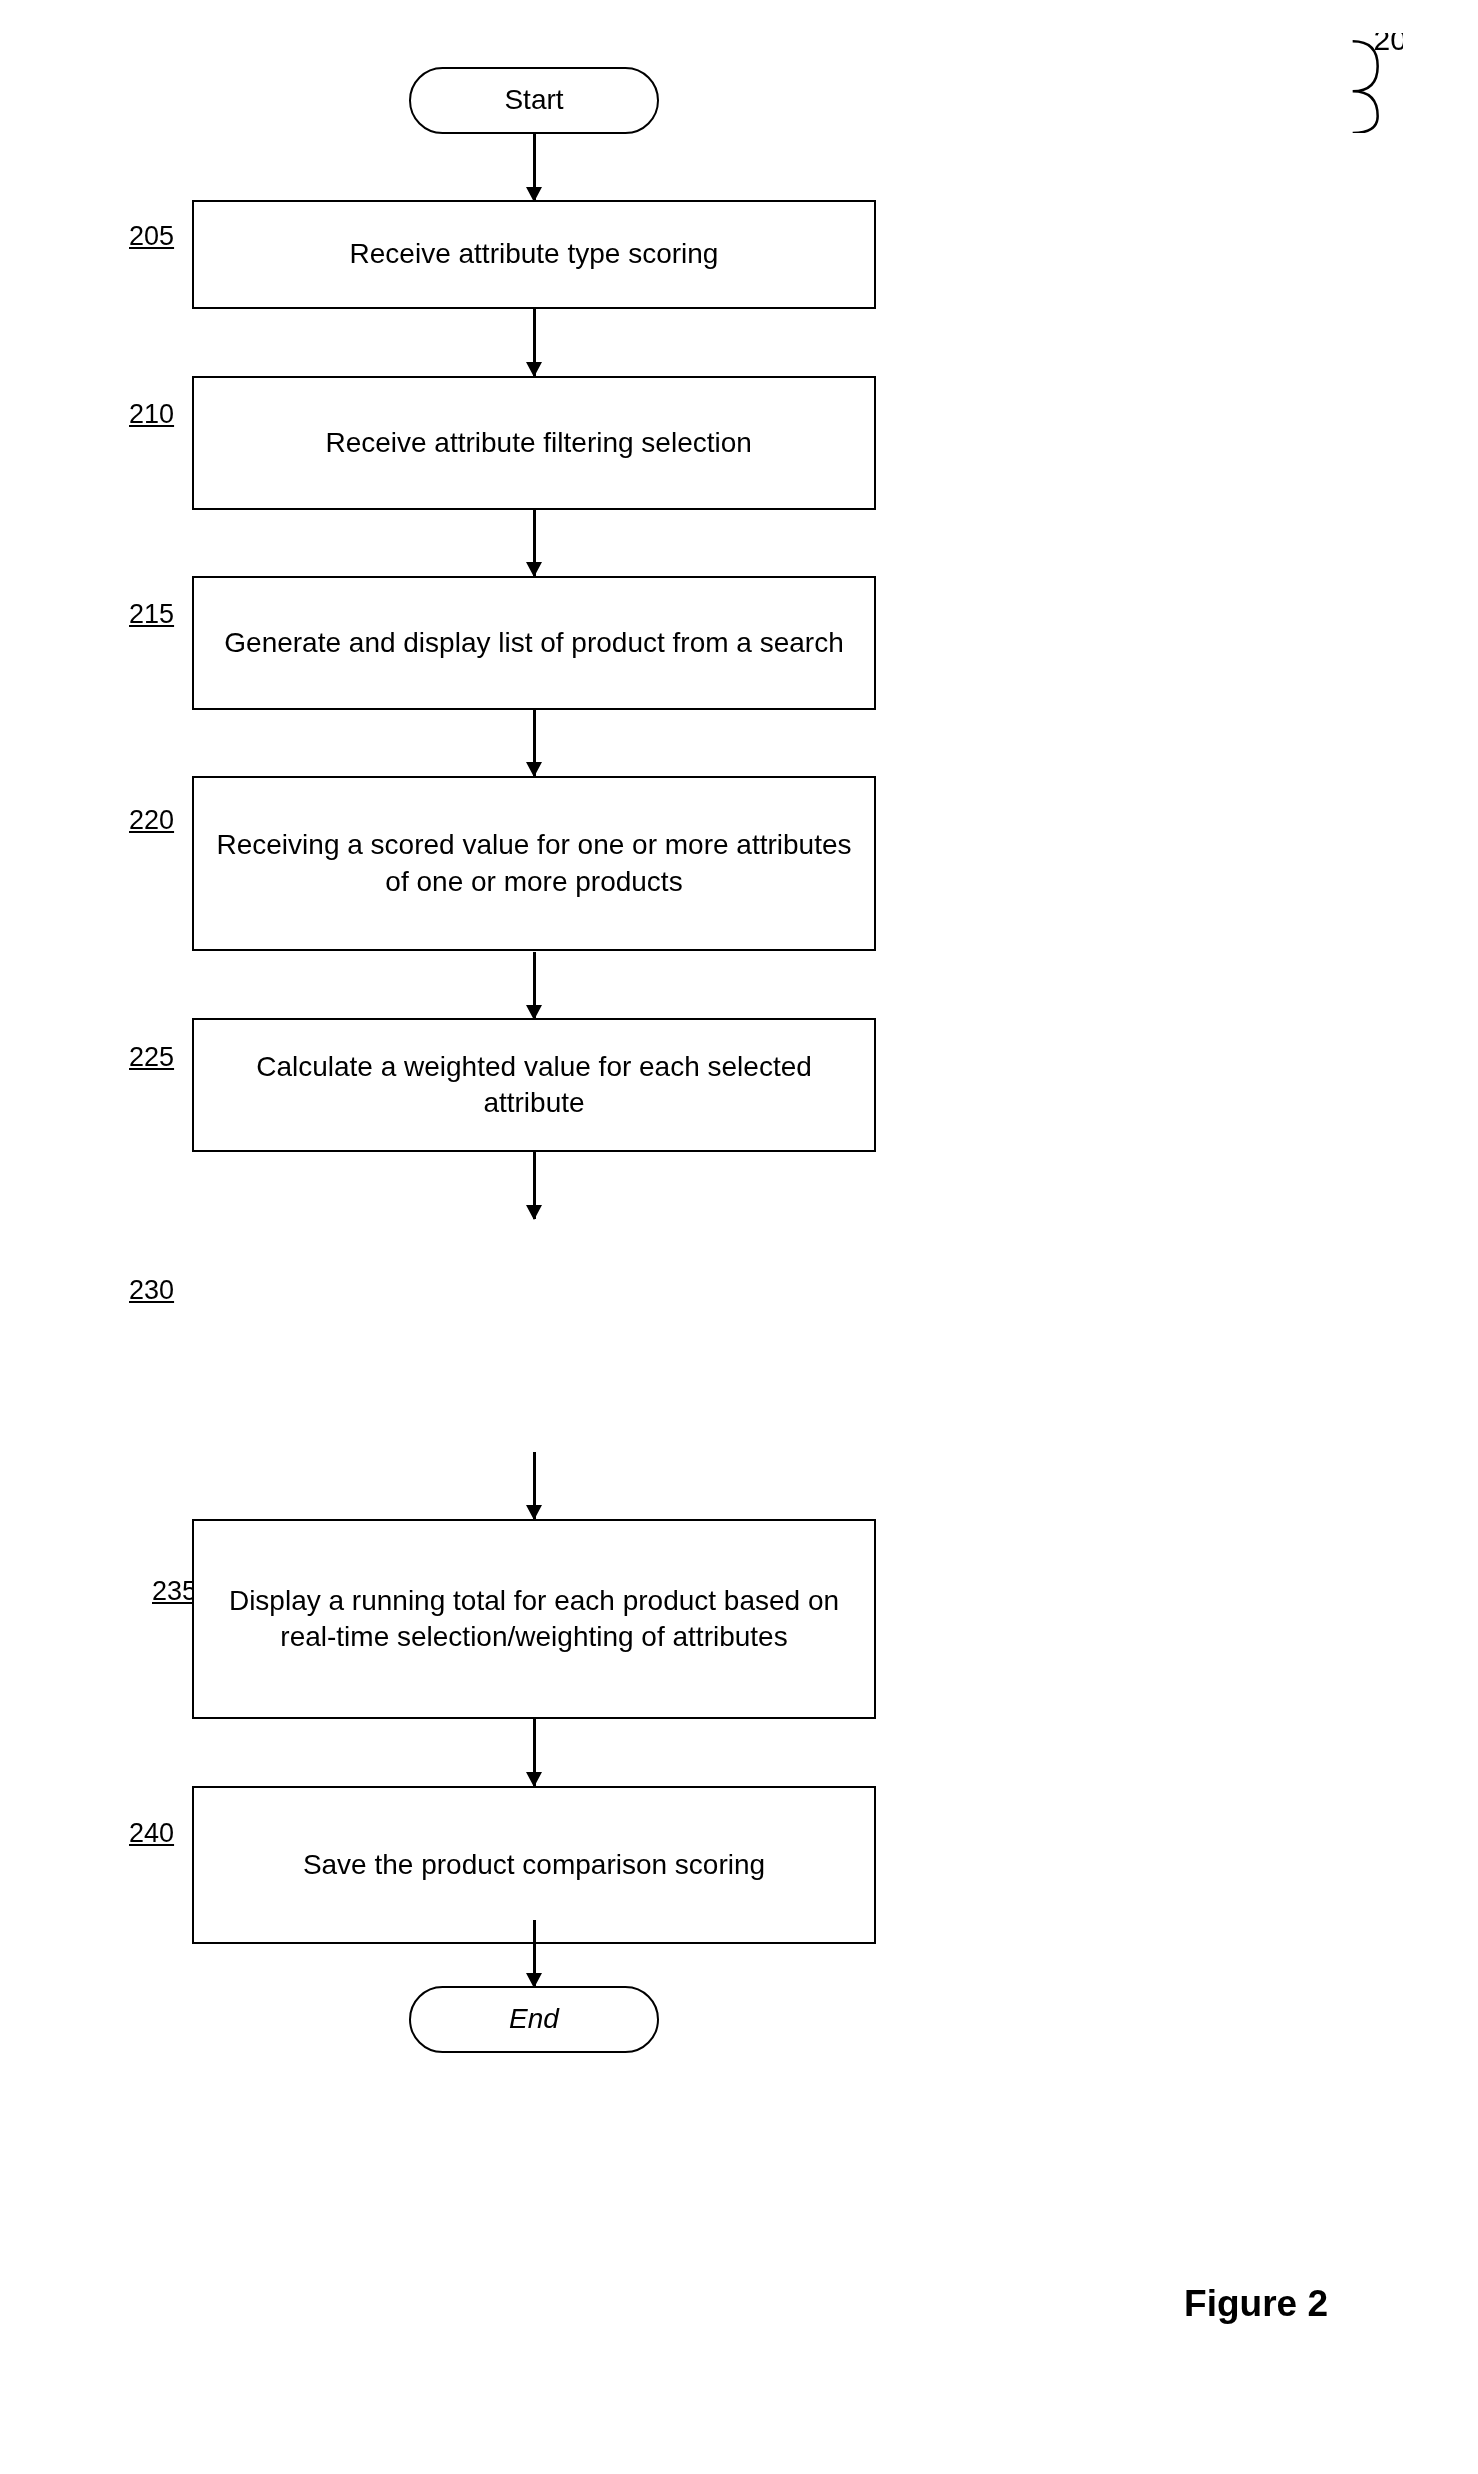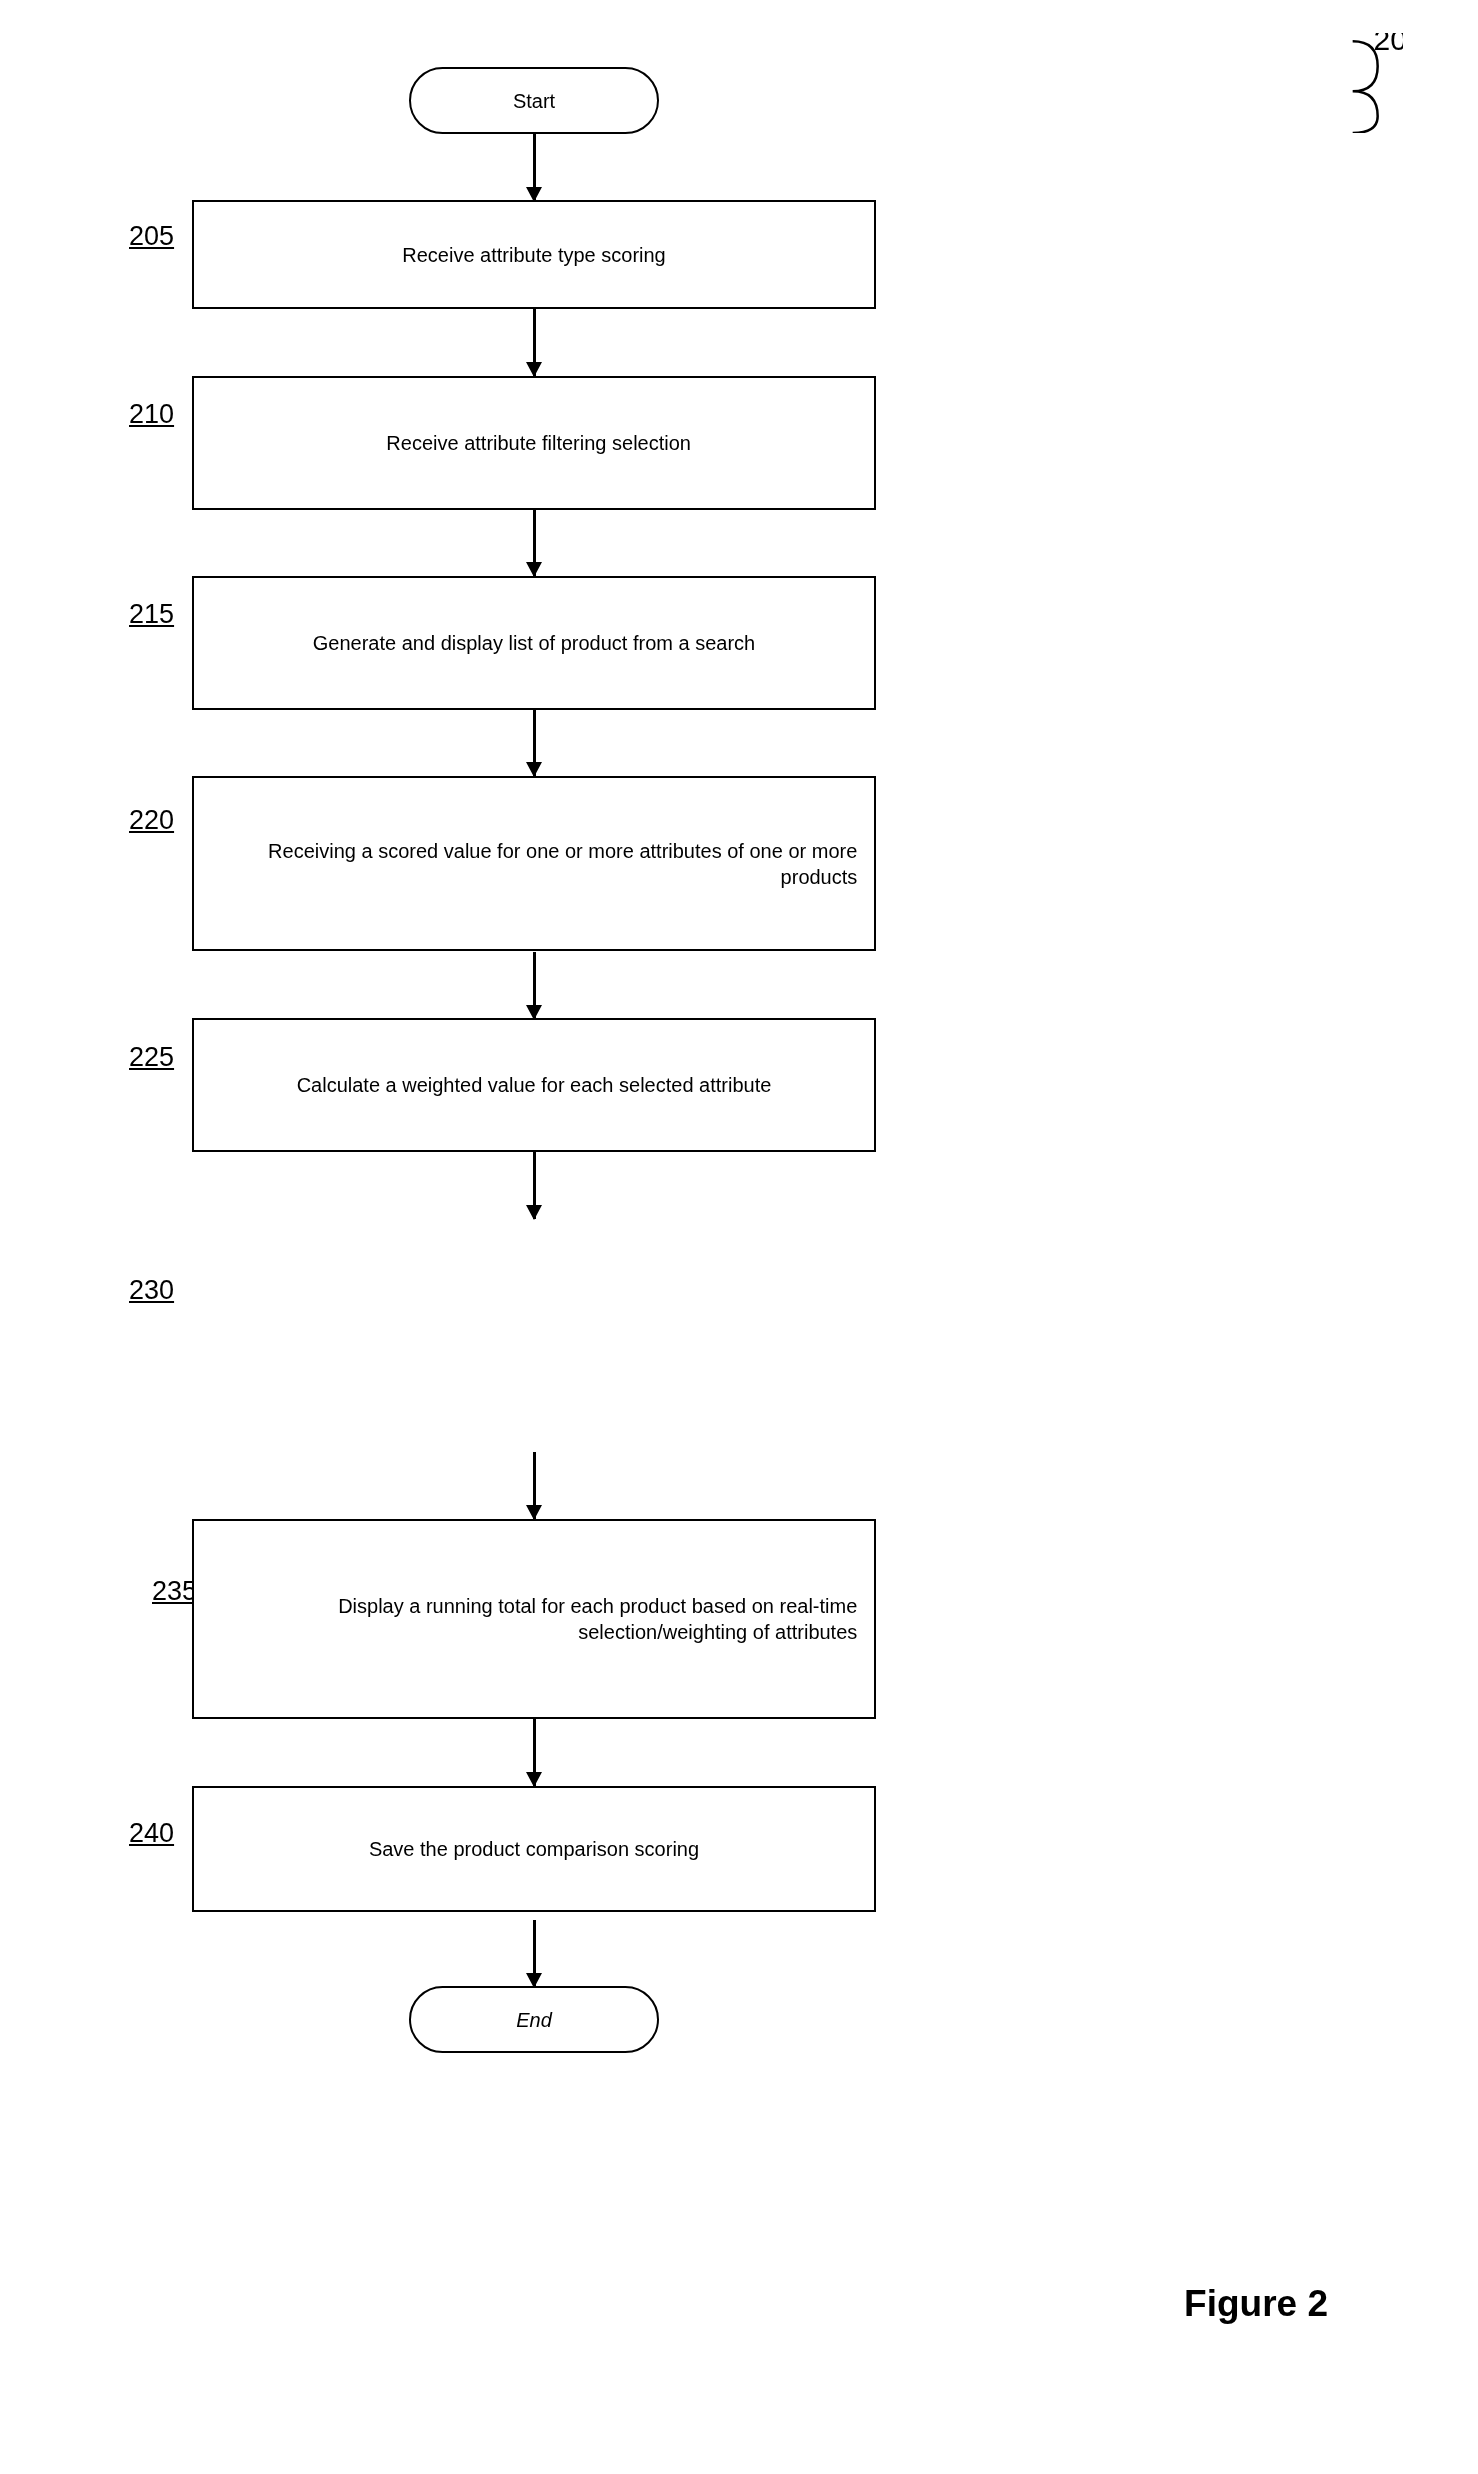--- a/index.html
+++ b/index.html
@@ -31,24 +31,23 @@
       position: absolute;
       border: 2.5px solid #000;
       display: flex;
       align-items: center;
       justify-content: center;
       background: #fff;
       text-align: center;
       padding: 8.3px 16.7px;
     }
     .box-text {
-      font-size: 20px;
+      font-size: 28px;
       line-height: 1.3;
       color: #000;
-      text-align: right;
     }
     
     .step-label {
       position: absolute;
       font-size: 27px;
       color: #000;
       text-decoration: underline;
     }
     
     .arrow-down {
@@ -139,21 +138,21 @@
   <span class="step-label" style="left: 125px; top: 1576px; margin-left: 27px;">235</span>
 
   <div class="process-box" style="left: 192px; top: 1519px; width: 684px; height: 200px;">
     <span class="box-text">Display a running total for each product based on real-time selection/weighting of attributes</span>
   </div>
 
   <div class="arrow-down" style="left: 533px; top: 1719px; height: 67px;"></div>
 
   <span class="step-label" style="left: 129px; top: 1818px;">240</span>
 
-  <div class="process-box" style="left: 192px; top: 1786px; width: 684px; height: 126px;">
+  <div class="process-box" style="left: 192px; top: 1786px; width: 684px; height: 158px;">
     <span class="box-text">Save the product comparison scoring</span>
   </div>
 
   <div class="arrow-down" style="left: 533px; top: 1920px; height: 67px;"></div>
 
   <div class="rounded-box" style="left: 409px; top: 1986px; width: 250px; height: 67px; font-style: italic;">
     <span class="box-text">End</span>
   </div>
 
   <div style="position: absolute; bottom: 150px; right: 150px; font-size: 37px; font-weight: bold;">

